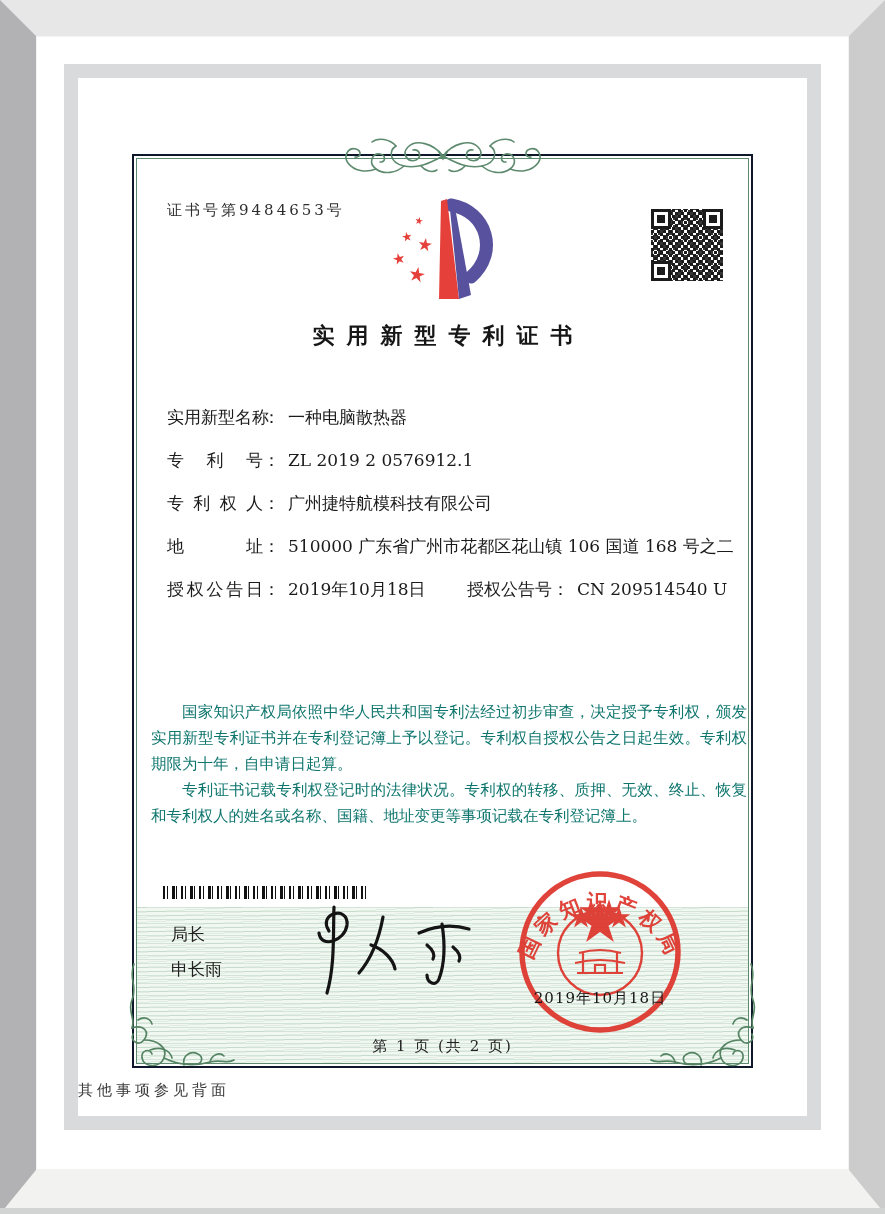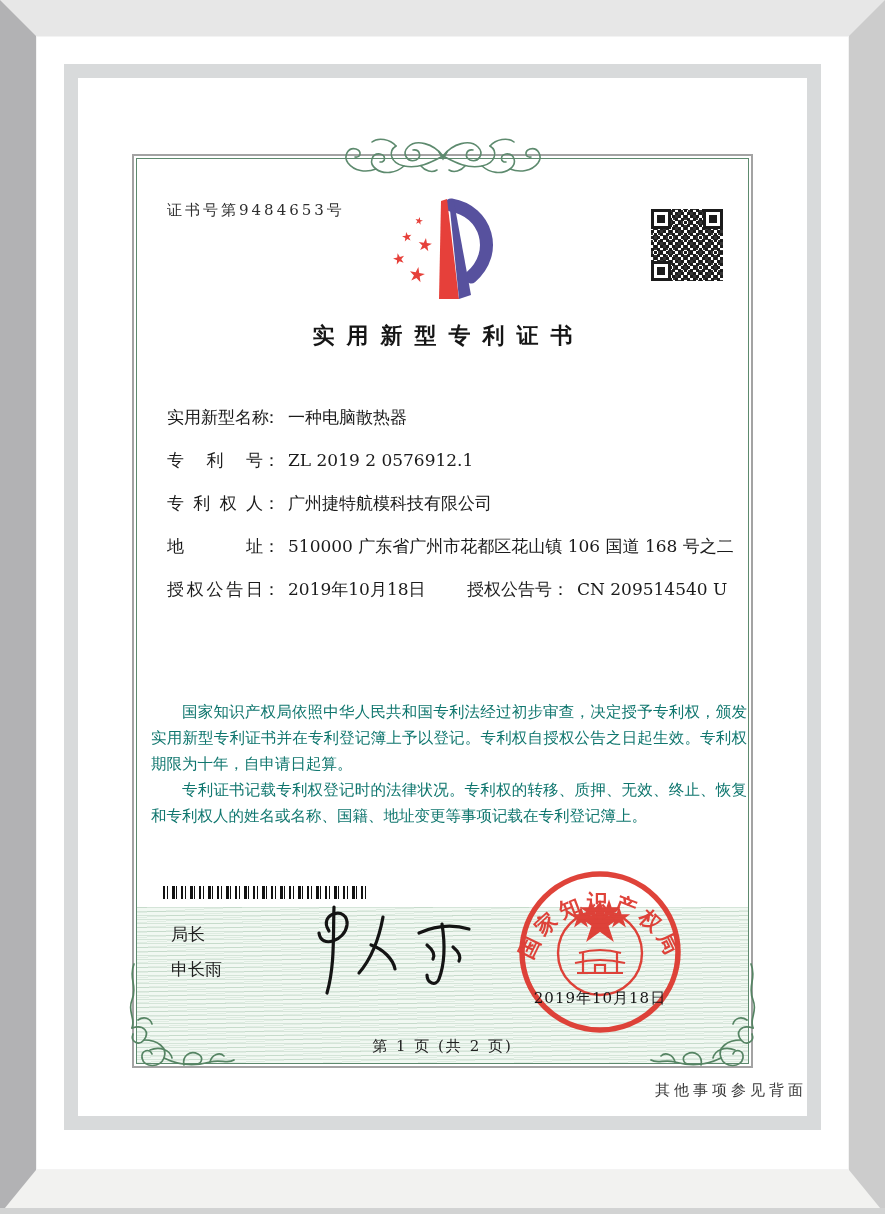--- a/index.html
+++ b/index.html
@@ -11,21 +11,21 @@
     border-style:solid;border-width:36px 36px 44px 36px;
     border-color:#e7e7e7 #cccccc #f2f2f0 #b2b2b4;}
   .frame-bottom-line{position:absolute;left:0;right:0;bottom:0;height:6px;background:#d2d3d3;}
   .frame-face{position:absolute;left:36px;right:36px;top:36px;bottom:44px;background:#ffffff;
     box-shadow:inset 0 0 0 1px #f3f3f3;}
   .mat{position:absolute;left:64px;right:64px;top:64px;bottom:84px;background:#d8dadb;}
   .paper{position:absolute;left:78px;right:78px;top:78px;bottom:98px;background:#ffffff;}
 
   
   .cert{position:absolute;left:54px;right:54px;top:76px;bottom:48px;
-    border:2px solid #a3a3a3;}
+    border:2px solid #0f172a;}
   .cert-inner-line{position:absolute;inset:2px;border:1px solid #5d8a6e;pointer-events:none;}
 
   
   .band{position:absolute;left:3px;right:3px;top:751px;bottom:3px;
     background-color:#f1f8f2;
     background-image:
       repeating-linear-gradient(180deg, rgba(96,150,112,0.20) 0 1px, rgba(0,0,0,0) 1px 4px),
       repeating-linear-gradient(177deg, rgba(96,150,112,0.12) 0 1px, rgba(0,0,0,0) 1px 5px);
     z-index:1;}
 
@@ -71,21 +71,21 @@
 
   .sig{position:absolute;left:150px;top:742px;width:195px;height:98px;z-index:4;}
 
   .seal{position:absolute;left:368px;top:698px;width:190px;height:190px;z-index:3;opacity:.93;}
   .sealdate{position:absolute;left:368px;top:830px;width:190px;text-align:center;font-size:15px;
     letter-spacing:1px;color:#151515;z-index:5;}
 
   .pageinfo{position:absolute;left:0;right:0;top:878px;text-align:center;font-size:15px;
     letter-spacing:2px;color:#222;z-index:4;}
 
-  .backnote{position:absolute;left:0;right:0;top:1003px;text-align:right;font-size:15px;
+  .backnote{position:absolute;left:0;right:0;top:1003px;text-align:left;font-size:15px;
     letter-spacing:4px;color:#3a3a3a;}
 </style>
 </head>
 <body>
 
 <div class="stage">
   <div class="frame-bevel"></div>
   <div class="frame-bottom-line"></div>
   <div class="frame-face"></div>
   <div class="mat"></div>

